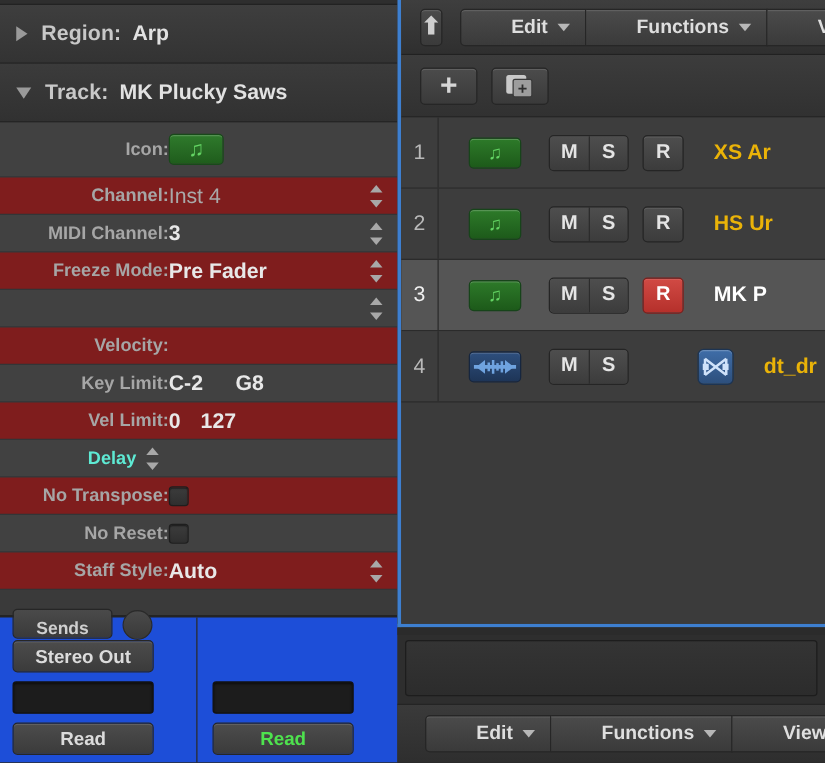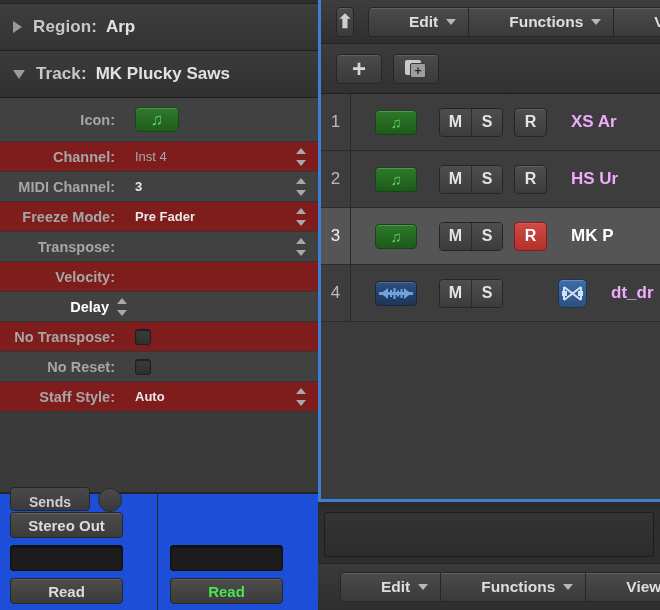--- a/index.html
+++ b/index.html
@@ -53,27 +53,27 @@
   #param-list { position: relative; width: 318px; }
   .prow {
     position: relative; height: 30px; width: 318px;
     display: flex; align-items: center;
     border-bottom: 1px solid #333537;
   }
   .prow.odd  { background: #7f1d1d; }
   .prow.even { background: #414141; }
   .prow.tall { height: 44px; }
   .plabel {
-    width: 135px; text-align: right; padding-right: 20px;
+    width: 135px; text-align: right; padding-right: 0;
     color: #a6a6a6; font-size: 14.5px; font-weight: bold;
     white-space: nowrap;
   }
-  .plabel.bright { color: #ffffff; }
+  .plabel.bright { color: #5eead4; }
   .pvalue {
-    color: #e8e8e8; font-size: 13px; font-weight: bold;
+    color: #e8e8e8; font-size: 17px; font-weight: bold;
     white-space: nowrap;
   }
   .pvalue.dim { color: #a9a9a9; font-weight: normal; }
   .pvalue2 { margin-left: 26px; }
   .pvalue2.narrow { margin-left: 16px; }
 
   .stepper {
     position: absolute; right: 12px; top: 50%;
     transform: translateY(-50%);
     width: 11px; height: 18px;
@@ -267,21 +267,21 @@
     border: 1px solid #252525;
     color: #e4e4e4; font-size: 16px; font-weight: bold;
     display: flex; align-items: center; justify-content: center;
     box-shadow: inset 0 1px 0 rgba(255,255,255,0.1);
   }
   .msr-r.armed {
     background: linear-gradient(to bottom, #d14a44 0%, #b5302b 100%);
     border-color: #7d1f1c; color: #ffffff;
   }
   .tname {
-    margin-left: 24px; color: #f0abfc;
+    margin-left: 24px; color: #eab308;
     font-size: 17px; font-weight: bold; white-space: nowrap;
   }
   .trow.sel .tname { color: #ffffff; }
   .bowtie {
     width: 29px; height: 29px; margin-left: 55px; border-radius: 5px;
     background: linear-gradient(to bottom, #3f6da8 0%, #2d4f7c 100%);
     border: 1px solid #1d3452;
     display: flex; align-items: center; justify-content: center;
     box-shadow: inset 0 1px 0 rgba(255,255,255,0.22);
   }
@@ -352,30 +352,39 @@
         </div>
         <div class="prow odd">
           <span class="plabel">Freeze Mode:</span>
           <span class="pvalue">Pre Fader</span>
           <span class="stepper">
             <i class="up"></i>
             <i class="dn"></i>
           </span>
         </div>
         <div class="prow even">
-          <span class="plabel">Transpose:</span>
           <span class="pvalue"></span>
           <span class="stepper">
             <i class="up"></i>
             <i class="dn"></i>
           </span>
         </div>
         <div class="prow odd">
           <span class="plabel">Velocity:</span>
           <span class="pvalue"></span>
+        </div>
+        <div class="prow even">
+          <span class="plabel">Key Limit:</span>
+          <span class="pvalue">C-2</span>
+          <span class="pvalue pvalue2">G8</span>
+        </div>
+        <div class="prow odd">
+          <span class="plabel">Vel Limit:</span>
+          <span class="pvalue">0</span>
+          <span class="pvalue pvalue2 narrow">127</span>
         </div>
         <div class="prow even">
           <div class="delay-wrap">
             <span class="plabel bright" style="width: auto; padding-right: 0px;">Delay</span>
             <span class="stepper inline">
               <i class="up"></i>
               <i class="dn"></i>
             </span>
           </div>
         </div>

